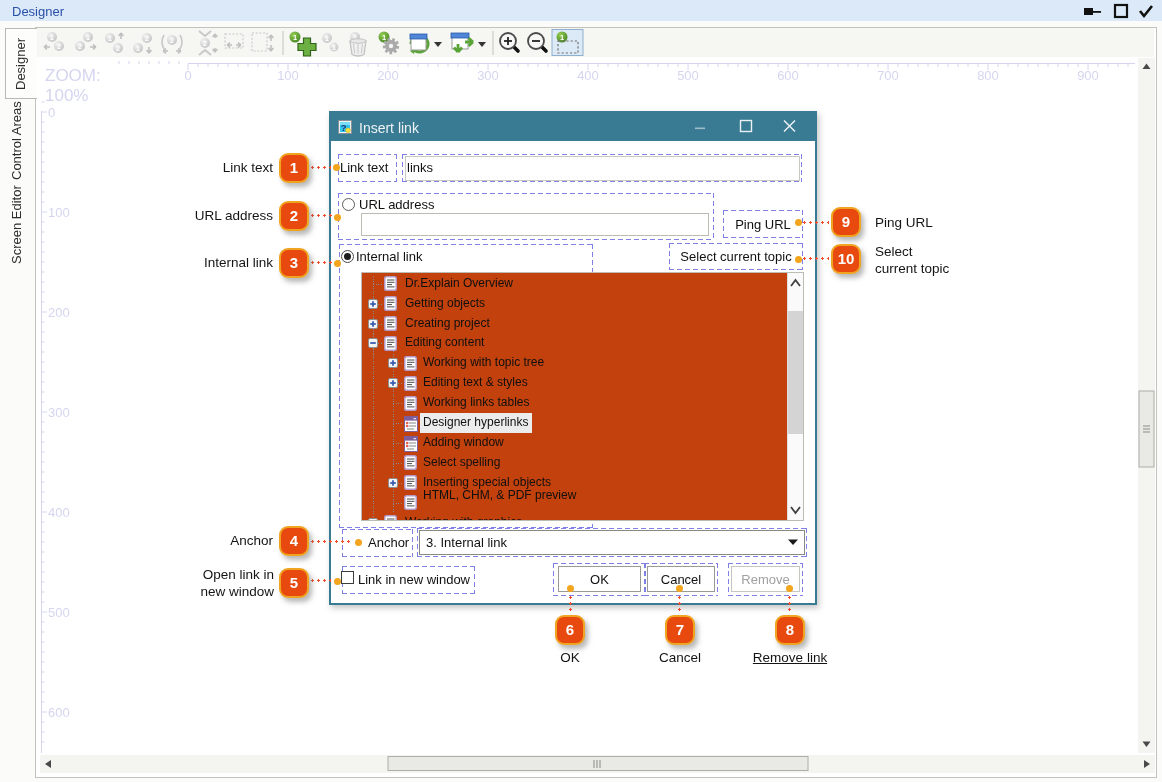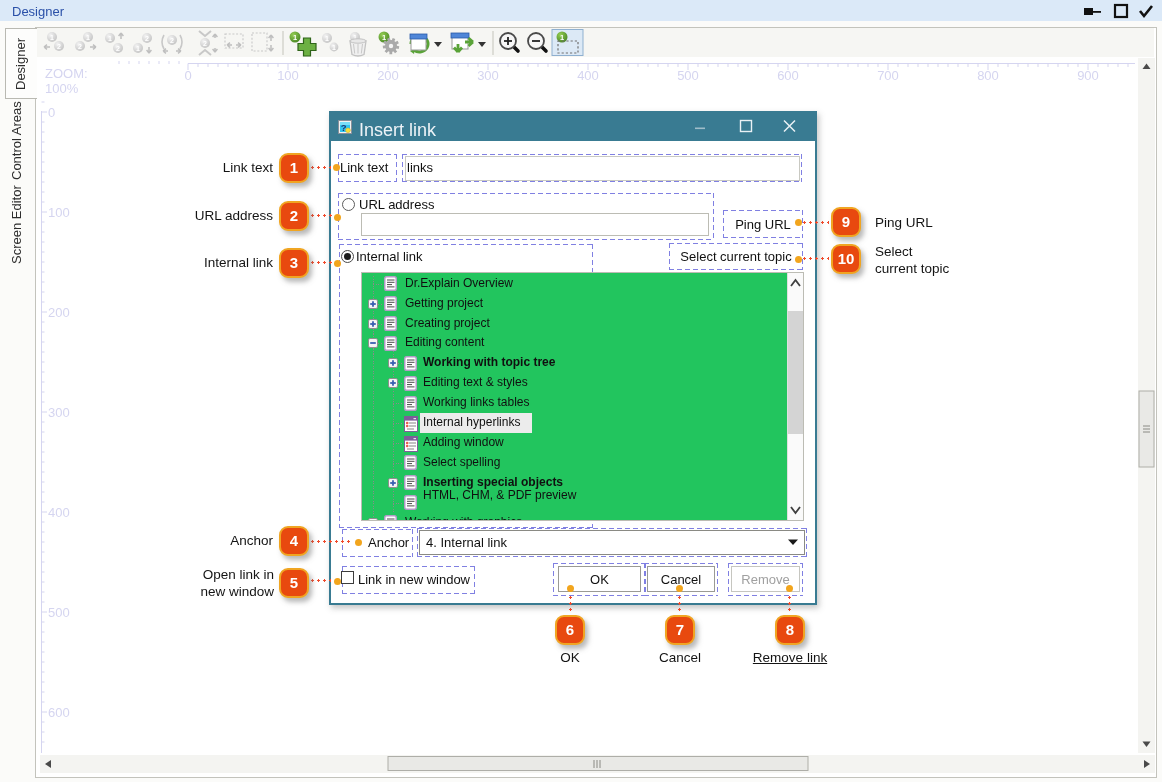--- a/index.html
+++ b/index.html
@@ -11,21 +11,21 @@
   #titlebar .t{left:12px;top:4px;font-size:13px;color:#2a50a8;}
   #panel{left:35px;top:27px;width:1120px;height:749px;background:#ffffff;
          border:1px solid #c3c3bc;}
   
   .vtab{writing-mode:vertical-rl;transform:rotate(180deg);text-align:center;
         font-size:13px;color:#2c2c2c;white-space:nowrap;}
   #tabactive{left:5px;top:28px;width:31px;height:69px;background:#fdfdfc;
              border:1px solid #b9b9b2;border-right:none;z-index:3;}
   #tabactive .vtab{left:7px;top:4px;height:61px;width:18px;}
   
-  .rul{color:#d5d5f0;font-size:13px;}
+  .rul{color:#d5d5f0;font-size:17px;}
   
   .hs{background-image:
     repeating-linear-gradient(90deg,#8080e2 0 5px,transparent 5px 8px),
     repeating-linear-gradient(90deg,#8080e2 0 5px,transparent 5px 8px),
     repeating-linear-gradient(180deg,#8080e2 0 5px,transparent 5px 8px),
     repeating-linear-gradient(180deg,#8080e2 0 5px,transparent 5px 8px);
    background-position:0 0,0 100%,0 0,100% 0;
    background-size:100% 1px,100% 1px,1px 100%,1px 100%;
    background-repeat:no-repeat;}
   .lbl{font-size:13px;line-height:16px;color:#111;}
@@ -217,21 +217,21 @@
   <div id="dlg" class="abs">
     <div class="abs" style="left:0;top:0;width:484px;height:28px;background:#397b92;"></div>
     <div class="abs" style="left:1px;top:0;width:483px;height:490px;">
     <svg class="abs" style="left:6px;top:7px;" width="14" height="14" viewBox="0 0 14 14">
 <rect x="0.5" y="0.5" width="13" height="13" fill="#f2f2f2" stroke="#88909a" stroke-width="1"></rect>
 <rect x="2" y="2" width="10" height="10" fill="#30c6f2"></rect>
 <rect x="2" y="2" width="10" height="3" fill="#7adef8"></rect>
 <text x="5.6" y="11" font-size="9.5" font-weight="bold" fill="#25356e" text-anchor="middle">?</text>
 <circle cx="10" cy="10.3" r="2.4" fill="#f5e03a" stroke="#caa82a" stroke-width="0.5"></circle>
 </svg>
-    <div class="abs" style="left:27px;top:7px;font-size:18px;color:#edf3f7;">Insert link</div>
+    <div class="abs" style="left:27px;top:7px;font-size:14px;color:#edf3f7;">Insert link</div>
     <svg class="abs" style="left:352px;top:6px;" width="128" height="18" viewBox="0 0 128 18">
 <rect x="11" y="8.5" width="10" height="1.6" fill="#9fbdc9"></rect>
 <rect x="56.5" y="1.5" width="11" height="11" fill="none" stroke="#e9f1f5" stroke-width="1.4"></rect>
 <path d="M100 1.5 L111 12.5 M111 1.5 L100 12.5" stroke="#e9f1f5" stroke-width="1.5"></path>
 </svg>
     <div class="abs hs" style="left:6px;top:41px;width:59px;height:28px;box-sizing:border-box;"></div>
     <div class="abs lbl" style="left:8px;top:47px;">Link text</div>
     <div class="abs hs" style="left:70px;top:41px;width:400px;height:28px;box-sizing:border-box;"></div>
     <div class="abs" style="left:72.5px;top:42.5px;width:393px;height:23px;border:1px solid #c9c9c2;"></div>
     <div class="abs lbl" style="left:75px;top:47px;">links</div>
@@ -240,21 +240,21 @@
     <div class="abs lbl" style="left:27px;top:84px;">URL address</div>
     <div class="abs" style="left:29px;top:100px;width:348px;height:23px;border:1px solid #bcbcb4;box-sizing:border-box;background:#fff;"></div>
     <div class="abs hs" style="left:391px;top:97px;width:80px;height:28px;box-sizing:border-box;"></div>
     <div class="abs lbl" style="left:391px;top:104px;width:80px;text-align:center;">Ping URL</div>
     <div class="abs hs" style="left:7px;top:131px;width:254px;height:284px;box-sizing:border-box;"></div>
     <div class="abs" style="left:9px;top:137px;width:13px;height:13px;border:1.5px solid #4a4a4a;border-radius:50%;box-sizing:border-box;background:#fff;"></div>
     <div class="abs" style="left:12px;top:140px;width:7px;height:7px;border-radius:50%;background:#1d1d1d;"></div>
     <div class="abs lbl" style="left:24px;top:136px;">Internal link</div>
     <div class="abs hs" style="left:337px;top:130px;width:134px;height:27px;box-sizing:border-box;"></div>
     <div class="abs lbl" style="left:337px;top:136px;width:134px;text-align:center;">Select current topic</div>
-    <div class="abs" style="left:29px;top:159px;width:443px;height:249px;border:1px solid #bcbcb4;box-sizing:border-box;background:#22c55e;overflow:hidden;" id="tree">
+    <div class="abs" style="left:29px;top:159px;width:443px;height:249px;border:1px solid #bcbcb4;box-sizing:border-box;background:#c2410c;overflow:hidden;" id="tree">
       <div class="dots-v" style="left:11px;top:3px;height:246px;"></div>
       <div class="dots-v" style="left:31px;top:71px;height:169px;"></div>
       <div class="dots-h" style="left:11px;top:11px;width:10px;"></div>
       <svg class="abs" style="left:22px;top:3px;" width="13" height="15" viewBox="0 0 13 15">
           <rect x="0.75" y="0.75" width="11.5" height="13.5" rx="1.8" fill="#fff" stroke="#b49ac8" stroke-width="1.5"></rect>
           <g stroke="#4a4a4a" stroke-width="1">
             <line x1="3" y1="4" x2="10.5" y2="4"></line>
             <line x1="3" y1="6.3" x2="10.5" y2="6.3"></line>
             <line x1="3" y1="8.6" x2="8" y2="8.6"></line>
             <line x1="3" y1="10.9" x2="10.5" y2="10.9"></line>
@@ -269,21 +269,21 @@
         </svg>
       <svg class="abs" style="left:22px;top:23px;" width="13" height="15" viewBox="0 0 13 15">
           <rect x="0.75" y="0.75" width="11.5" height="13.5" rx="1.8" fill="#fff" stroke="#b49ac8" stroke-width="1.5"></rect>
           <g stroke="#4a4a4a" stroke-width="1">
             <line x1="3" y1="4" x2="10.5" y2="4"></line>
             <line x1="3" y1="6.3" x2="10.5" y2="6.3"></line>
             <line x1="3" y1="8.6" x2="8" y2="8.6"></line>
             <line x1="3" y1="10.9" x2="10.5" y2="10.9"></line>
           </g>
         </svg>
-      <div class="trow" style="left:43.0px;top:22px;">Getting project</div>
+      <div class="trow" style="left:43.0px;top:22px;">Getting objects</div>
       <div class="dots-h" style="left:11px;top:51px;width:10px;"></div>
       <svg class="abs" style="left:5.5px;top:46px;z-index:2;" width="10" height="10" viewBox="0 0 10 10">
           <rect x="0.5" y="0.5" width="9" height="9" rx="1.5" fill="#f4f4f4" stroke="#8e8e8e" stroke-width="1"></rect>
           <line x1="2.2" y1="5" x2="7.8" y2="5" stroke="#3a5fb0" stroke-width="1.8"></line>
           <line x1="5" y1="2.2" x2="5" y2="7.8" stroke="#3a5fb0" stroke-width="1.8"></line>
         </svg>
       <svg class="abs" style="left:22px;top:43px;" width="13" height="15" viewBox="0 0 13 15">
           <rect x="0.75" y="0.75" width="11.5" height="13.5" rx="1.8" fill="#fff" stroke="#b49ac8" stroke-width="1.5"></rect>
           <g stroke="#4a4a4a" stroke-width="1">
             <line x1="3" y1="4" x2="10.5" y2="4"></line>
@@ -316,21 +316,21 @@
         </svg>
       <svg class="abs" style="left:41.5px;top:83px;" width="13" height="15" viewBox="0 0 13 15">
           <rect x="0.75" y="0.75" width="11.5" height="13.5" rx="1.8" fill="#fff" stroke="#b49ac8" stroke-width="1.5"></rect>
           <g stroke="#4a4a4a" stroke-width="1">
             <line x1="3" y1="4" x2="10.5" y2="4"></line>
             <line x1="3" y1="6.3" x2="10.5" y2="6.3"></line>
             <line x1="3" y1="8.6" x2="8" y2="8.6"></line>
             <line x1="3" y1="10.9" x2="10.5" y2="10.9"></line>
           </g>
         </svg>
-      <div class="trow" style="left:61.0px;top:81px;font-weight:bold;">Working with topic tree</div>
+      <div class="trow" style="left:61.0px;top:81px;">Working with topic tree</div>
       <div class="dots-h" style="left:31px;top:110px;width:10px;"></div>
       <svg class="abs" style="left:25.5px;top:105px;z-index:2;" width="10" height="10" viewBox="0 0 10 10">
           <rect x="0.5" y="0.5" width="9" height="9" rx="1.5" fill="#f4f4f4" stroke="#8e8e8e" stroke-width="1"></rect>
           <line x1="2.2" y1="5" x2="7.8" y2="5" stroke="#3a5fb0" stroke-width="1.8"></line>
           <line x1="5" y1="2.2" x2="5" y2="7.8" stroke="#3a5fb0" stroke-width="1.8"></line>
         </svg>
       <svg class="abs" style="left:41.5px;top:103px;" width="13" height="15" viewBox="0 0 13 15">
           <rect x="0.75" y="0.75" width="11.5" height="13.5" rx="1.8" fill="#fff" stroke="#b49ac8" stroke-width="1.5"></rect>
           <g stroke="#4a4a4a" stroke-width="1">
             <line x1="3" y1="4" x2="10.5" y2="4"></line>
@@ -358,21 +358,21 @@
           <rect x="1" y="1" width="12" height="3.6" fill="#7d5e9a"></rect>
           <rect x="9.5" y="2" width="2.5" height="1.2" fill="#e8e0f0"></rect>
           <g stroke="#9a9a9a" stroke-width="1.2">
             <line x1="5" y1="7" x2="12" y2="7"></line>
             <line x1="5" y1="10" x2="12" y2="10"></line>
             <line x1="3" y1="13" x2="10" y2="13"></line>
           </g>
           <circle cx="3.2" cy="7" r="1.3" fill="#e85c4a"></circle>
           <circle cx="3.2" cy="10" r="1.3" fill="#e85c4a"></circle>
         </svg>
-      <div class="trow" style="left:61.0px;top:141px;">Internal hyperlinks</div>
+      <div class="trow" style="left:61.0px;top:141px;">Designer hyperlinks</div>
       <div class="dots-h" style="left:31px;top:170px;width:10px;"></div>
       <svg class="abs" style="left:41.5px;top:163px;" width="14" height="16" viewBox="0 0 14 16">
           <rect x="0.5" y="0.5" width="13" height="15" fill="#fff" stroke="#7d5e9a" stroke-width="1"></rect>
           <rect x="1" y="1" width="12" height="3.6" fill="#7d5e9a"></rect>
           <rect x="9.5" y="2" width="2.5" height="1.2" fill="#e8e0f0"></rect>
           <g stroke="#9a9a9a" stroke-width="1.2">
             <line x1="5" y1="7" x2="12" y2="7"></line>
             <line x1="5" y1="10" x2="12" y2="10"></line>
             <line x1="3" y1="13" x2="10" y2="13"></line>
           </g>
@@ -399,21 +399,21 @@
         </svg>
       <svg class="abs" style="left:41.5px;top:202px;" width="13" height="15" viewBox="0 0 13 15">
           <rect x="0.75" y="0.75" width="11.5" height="13.5" rx="1.8" fill="#fff" stroke="#b49ac8" stroke-width="1.5"></rect>
           <g stroke="#4a4a4a" stroke-width="1">
             <line x1="3" y1="4" x2="10.5" y2="4"></line>
             <line x1="3" y1="6.3" x2="10.5" y2="6.3"></line>
             <line x1="3" y1="8.6" x2="8" y2="8.6"></line>
             <line x1="3" y1="10.9" x2="10.5" y2="10.9"></line>
           </g>
         </svg>
-      <div class="trow" style="left:61.0px;top:201px;font-weight:bold;">Inserting special objects</div>
+      <div class="trow" style="left:61.0px;top:201px;">Inserting special objects</div>
       <div class="dots-h" style="left:31px;top:230px;width:10px;"></div>
       <svg class="abs" style="left:41.5px;top:222px;" width="13" height="15" viewBox="0 0 13 15">
           <rect x="0.75" y="0.75" width="11.5" height="13.5" rx="1.8" fill="#fff" stroke="#b49ac8" stroke-width="1.5"></rect>
           <g stroke="#4a4a4a" stroke-width="1">
             <line x1="3" y1="4" x2="10.5" y2="4"></line>
             <line x1="3" y1="6.3" x2="10.5" y2="6.3"></line>
             <line x1="3" y1="8.6" x2="8" y2="8.6"></line>
             <line x1="3" y1="10.9" x2="10.5" y2="10.9"></line>
           </g>
         </svg>
@@ -438,21 +438,21 @@
       <svg class="abs" style="left:425px;top:0;" width="17" height="247" viewBox="0 0 17 247">
 <path d="M4 13 L8.5 7 L13 13" fill="none" stroke="#404040" stroke-width="1.8"></path>
 <path d="M4 234 L8.5 240 L13 234" fill="none" stroke="#404040" stroke-width="1.8"></path>
 <rect x="1" y="38" width="16" height="123" fill="#d4d4d4"></rect>
 </svg>
     </div>
     <div class="abs hs" style="left:10px;top:416px;width:71px;height:28px;box-sizing:border-box;"></div>
     <div class="abs lbl" style="left:36px;top:422px;">Anchor</div>
     <div class="abs hs" style="left:85px;top:415px;width:390px;height:29px;box-sizing:border-box;"></div>
     <div class="abs" style="left:87px;top:417px;width:386px;height:25px;border:1px solid #8a8a84;box-sizing:border-box;background:#fff;"></div>
-    <div class="abs lbl" style="left:94px;top:422px;">4. Internal link</div>
+    <div class="abs lbl" style="left:94px;top:422px;">3. Internal link</div>
     <svg class="abs" style="left:455px;top:425px;" width="12" height="8" viewBox="0 0 12 8">
         <path d="M1 1.5 L11 1.5 L6 7 Z" fill="#1a1a1a"></path>
       </svg>
     <div class="abs hs" style="left:10px;top:453px;width:133px;height:28px;box-sizing:border-box;"></div>
     <div class="abs" style="left:9px;top:458px;width:13px;height:13px;border:1.5px solid #3c3c3c;box-sizing:border-box;background:#fff;"></div>
     <div class="abs lbl" style="left:26px;top:459px;">Link in new window</div>
     <div class="abs hs" style="left:221px;top:450px;width:93px;height:33px;box-sizing:border-box;"></div>
     <div class="abs btn" style="left:226px;top:453px;width:83px;height:26px;line-height:25px;box-sizing:border-box;">OK</div>
     <div class="abs hs" style="left:312px;top:450px;width:74px;height:33px;box-sizing:border-box;"></div>
     <div class="abs btn" style="left:315px;top:453px;width:68px;height:26px;line-height:25px;box-sizing:border-box;">Cancel</div>

